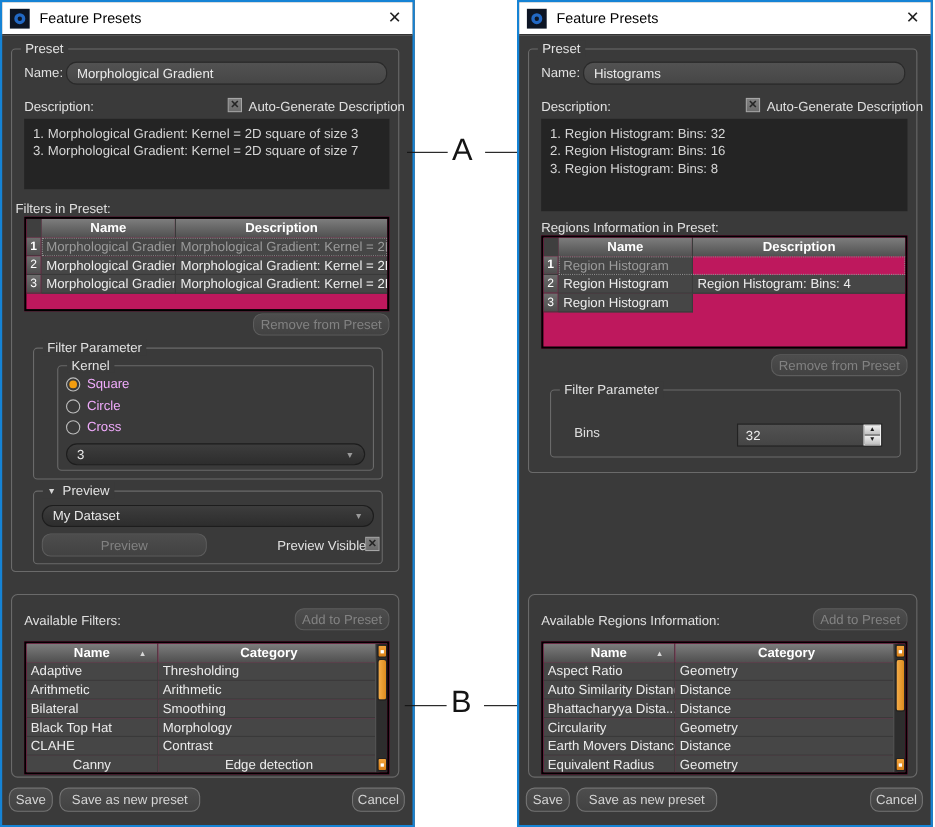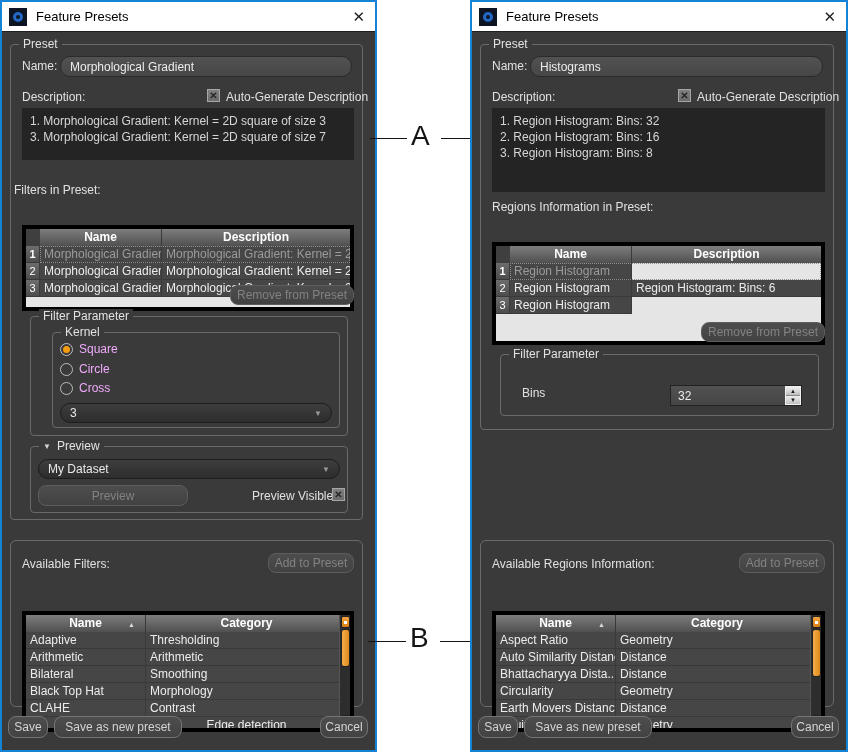--- a/index.html
+++ b/index.html
@@ -64,22 +64,22 @@
   .btn {
     position:absolute; background:linear-gradient(#4d4d4d,#424242);
     border:1px solid #757575; border-radius:8px; color:#d4d4d4;
     font-size:12px; display:flex; align-items:center; justify-content:center;
     white-space:nowrap;
   }
   .btn.disabled { color:#828282; border-color:#5d5d5d; }
 
   
   .tbl {
-    position:absolute; background:#e5e5e5; border:4px solid #000000;
-    overflow:hidden; font-size:12px;margin-top:28px;
+    position:absolute; background:#be185d; border:2px solid #000000;
+    overflow:hidden; font-size:12px;
   }
   .thead { display:flex; height:17px; }
   .th {
     background:linear-gradient(#7d7d7d,#505050); color:#ffffff;
     font-weight:bold; text-align:center; line-height:17px;
     border-right:1px solid #3a3a3a; position:relative;
   }
   .corner { width:14px; background:#3f3f3f; border-right:none; }
   .tr { display:flex; height:17px; }
   .td {
@@ -173,21 +173,21 @@
   <div class="groupbox" style="left:8px; top:42px; width:353px; height:476px;">
     <span class="group-label">Preset</span>
   </div>
   <span class="lbl" style="left:20px; top:57px;">Name:</span>
   <div class="text-input" style="left:58px; top:54px; width:292px; height:21px;">
     <span>Morphological Gradient</span>
   </div>
   <span class="lbl" style="left:20px; top:88px;">Description:</span>
   <span class="checkbox" style="left:205px; top:87px;">✕</span>
   <span class="lbl" style="left:224px; top:88px;">Auto-Generate Description</span>
-  <div class="desc-box" style="left:20px; top:106px; width:332px; height:52px;">
+  <div class="desc-box" style="left:20px; top:106px; width:332px; height:64px;">
     <div>1. Morphological Gradient: Kernel = 2D square of size 3</div>
     <div>3. Morphological Gradient: Kernel = 2D square of size 7</div>
   </div>
   <span class="lbl" style="left:12px; top:181px;">Filters in Preset:</span>
 
   <div class="tbl" style="left:20px; top:195px; width:332px; height:86px;">
     <div class="thead">
       <div class="th corner"></div>
       <div class="th" style="width:122px;">Name</div>
       <div class="th" style="flex:1; border-right:none;">Description</div>
@@ -347,21 +347,21 @@
     <div class="tr">
       <div class="td num" style="font-weight:bold;">1</div>
       <div class="rowbody current">
         <div class="td c-name1">Region Histogram</div>
       </div>
     </div>
     <div class="tr">
       <div class="td num">2</div>
       <div class="rowbody">
         <div class="td c-name1">Region Histogram</div>
-        <div class="td c-desc1">Region Histogram: Bins: 6</div>
+        <div class="td c-desc1">Region Histogram: Bins: 4</div>
       </div>
     </div>
     <div class="tr">
       <div class="td num">3</div>
       <div class="rowbody">
         <div class="td c-name1">Region Histogram</div>
       </div>
     </div>
   </div>
 

